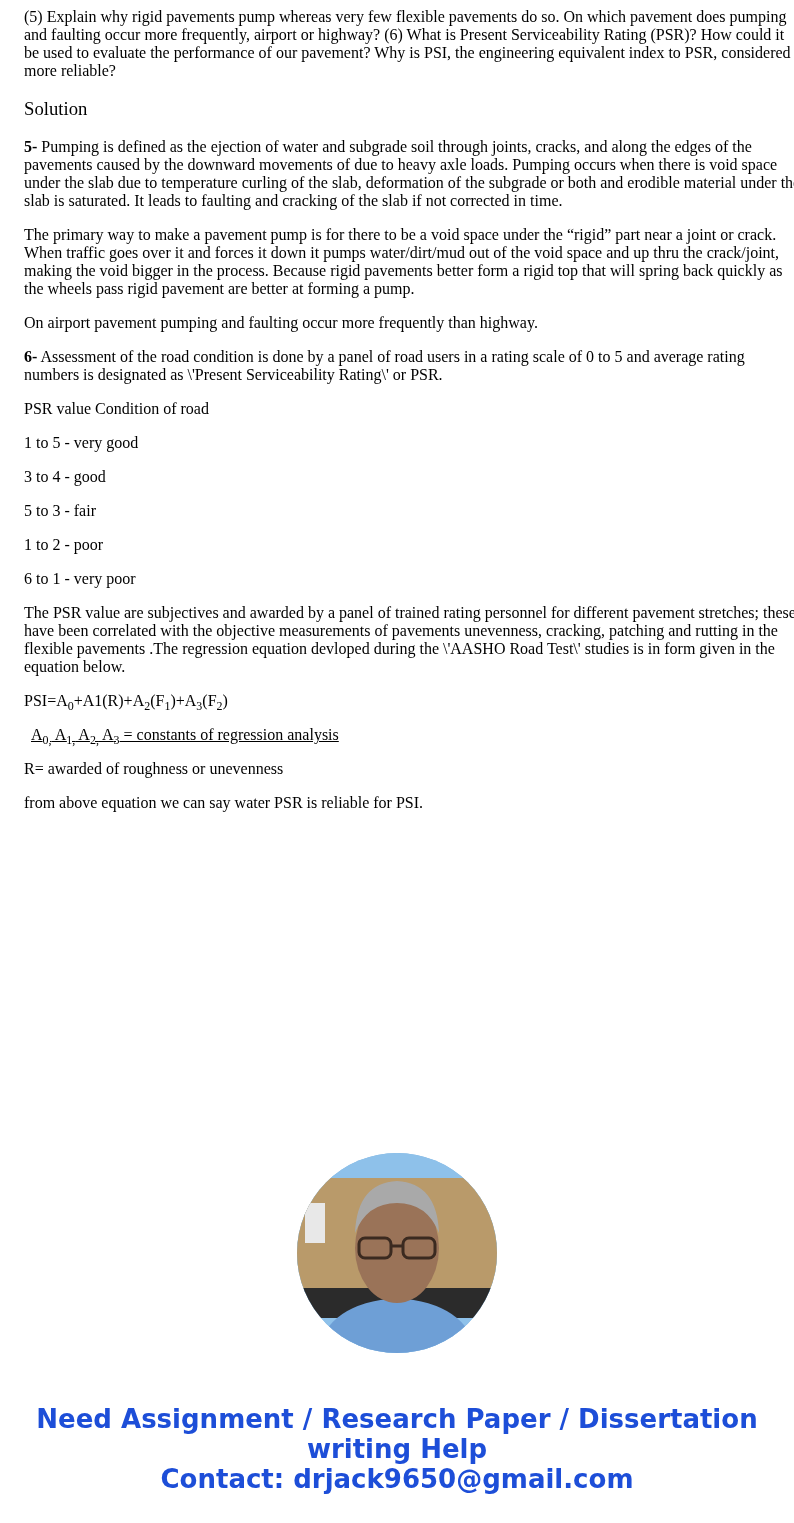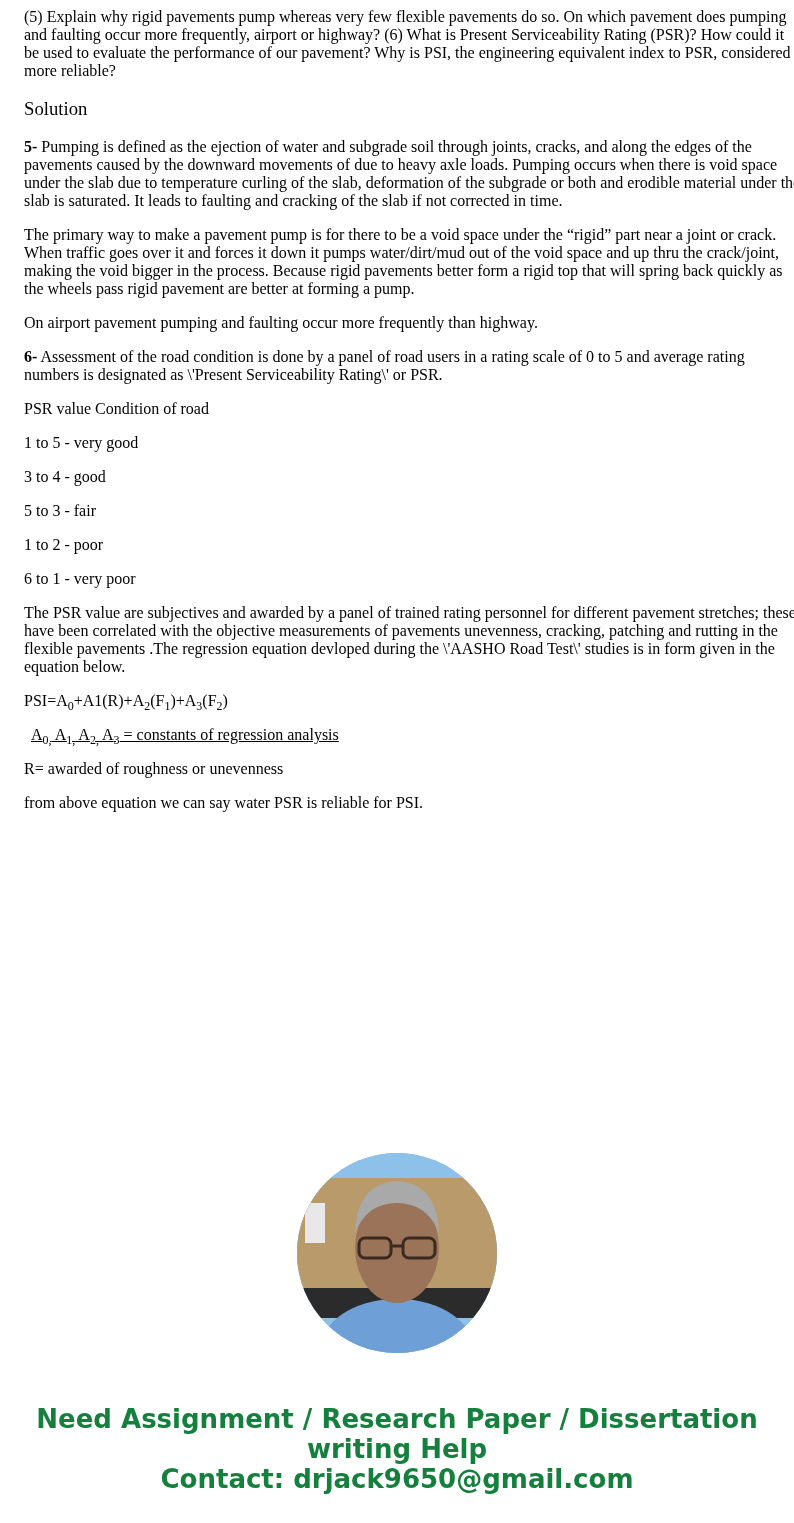--- a/index.html
+++ b/index.html
@@ -7,21 +7,21 @@
          font-family: "Liberation Serif", serif; font-size: 16px; color: #000; }
   .content { position: absolute; left: 24px; top: 8px; width: 778px; line-height: 18px; }
   p { margin: 0 0 16px 0; }
   h3 { font-size: 18.7px; font-weight: normal; margin: 18px 0 18px 0; line-height: 22px; }
   sub { font-size: 12px; vertical-align: -4px; line-height: 0; }
   .indent { padding-left: 7px; text-decoration: underline; }
   .avatar { position: absolute; left: 297px; top: 1153px; width: 200px; height: 200px;
             border-radius: 50%; overflow: hidden; background: #7fb3e0; }
   .promo { position: absolute; left: 0; top: 1404px; width: 794px; text-align: center;
            font-family: "DejaVu Sans", sans-serif; font-weight: bold; font-size: 26px;
-           line-height: 30px; color: #15803d; }
+           line-height: 30px; color: #1d4ed8; }
 </style>
 </head>
 <body>
 
 <div class="content">
   <p>(5) Explain why rigid pavements pump whereas very few flexible pavements do so. On which pavement does pumping and faulting occur more frequently, airport or highway? (6) What is Present Serviceability Rating (PSR)? How could it be used to evaluate the performance of our pavement? Why is PSI, the engineering equivalent index to PSR, considered more reliable?</p>
   <h3>Solution</h3>
 
   <p><b>5-</b><span> Pumping is defined as the ejection of water and subgrade soil through joints, cracks, and along the edges of the pavements caused by the downward movements of due to heavy axle loads. Pumping occurs when there is void space under the slab due to temperature curling of the slab, deformation of the subgrade or both and erodible material under the slab is saturated. It leads to faulting and cracking of the slab if not corrected in time.</span></p>
   <p>The primary way to make a pavement pump is for there to be a void space under the “rigid” part near a joint or crack. When traffic goes over it and forces it down it pumps water/dirt/mud out of the void space and up thru the crack/joint, making the void bigger in the process. Because rigid pavements better form a rigid top that will spring back quickly as the wheels pass rigid pavement are better at forming a pump.</p>

